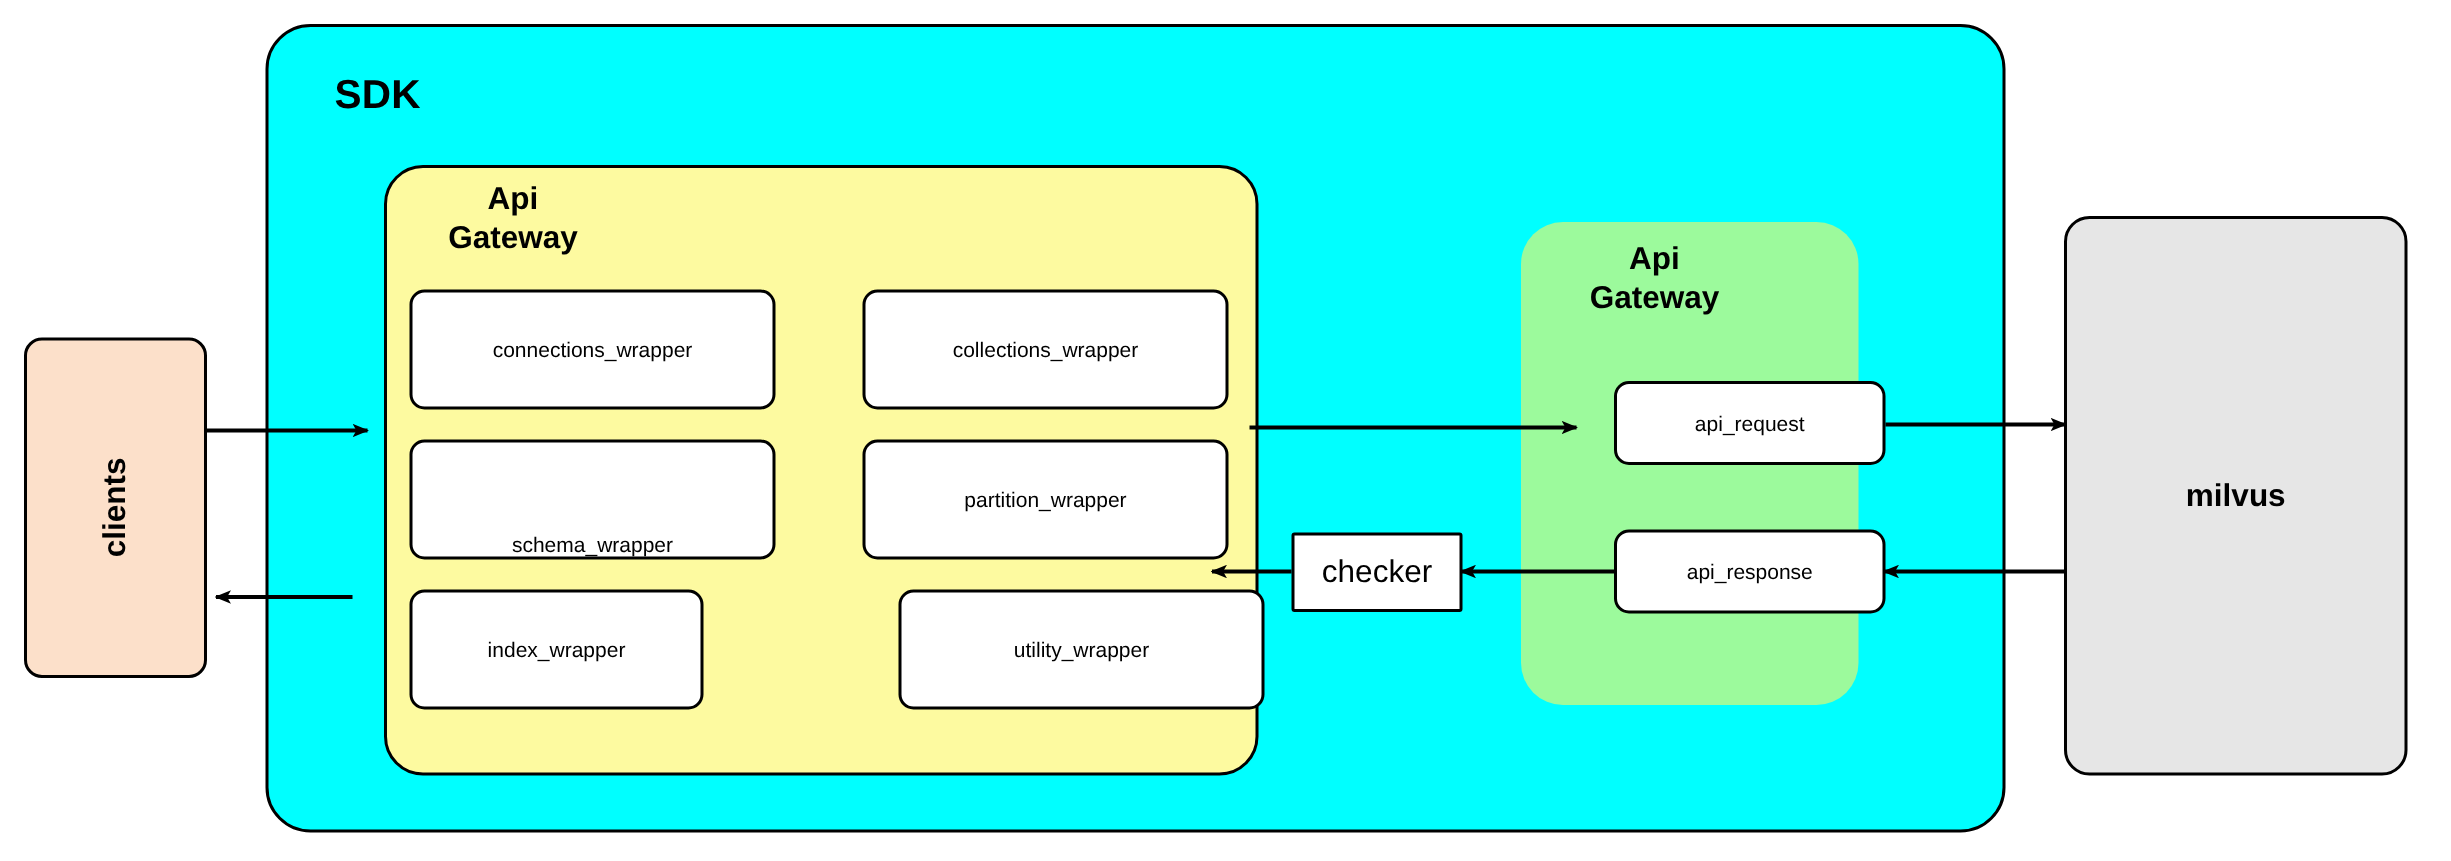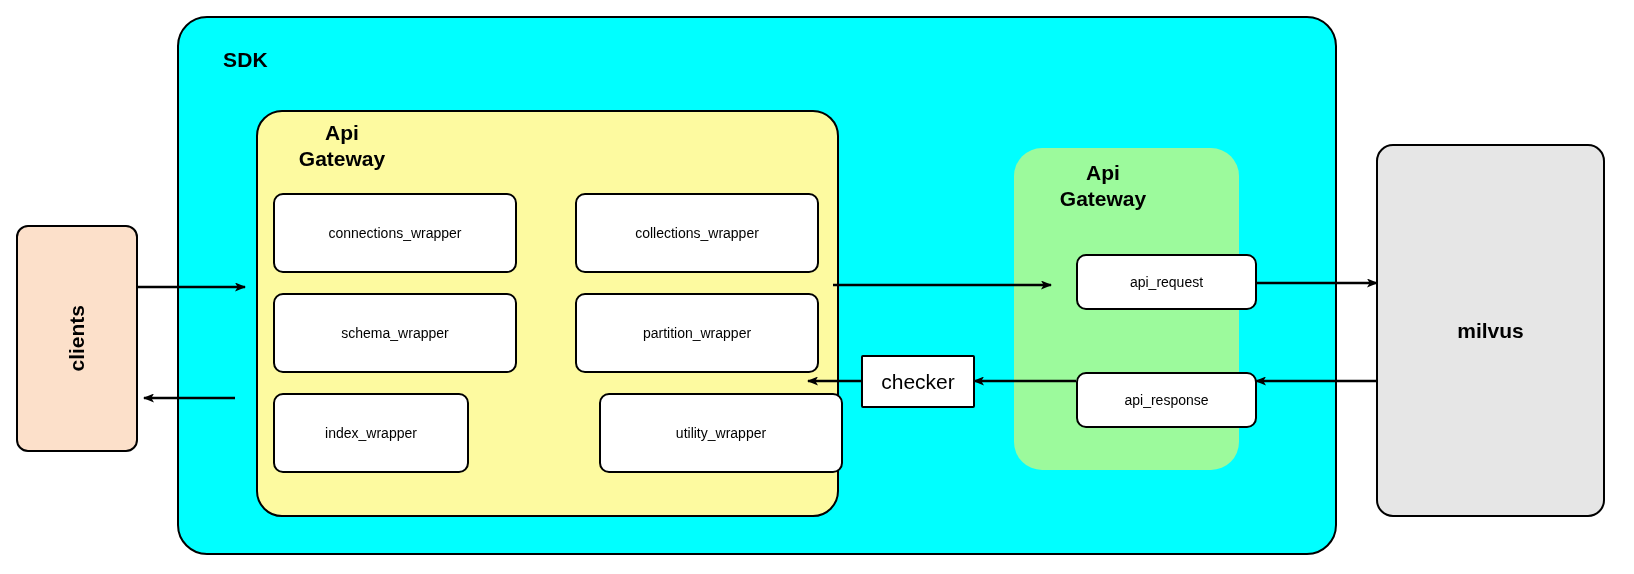--- a/index.html
+++ b/index.html
@@ -35,21 +35,21 @@
     height: 539px;
     background: #00ffff;
     border-radius: 30px;
     align-items: flex-start;
     justify-content: flex-start;
   }
   .sdk-label {
     position: absolute;
     left: 44px;
     top: 30px;
-    font-size: 21px;
+    font-size: 27px;
     font-weight: bold;
     letter-spacing: 0.2px;
   }
   
   .apiwrapper-box {
     left: 256px;
     top: 110px;
     width: 583px;
     height: 407px;
     background: #fdfaa0;
@@ -156,21 +156,21 @@
   <div class="node apiwrapper-box">
     <span class="apiwrapper-label"><span>Api</span><br><span>Gateway</span></span>
   </div>
 
   <div class="node leaf" style="left:273px; top:193px; width:244px; height:80px;">
     <span>connections_wrapper</span>
   </div>
   <div class="node leaf" style="left:575px; top:193px; width:244px; height:80px;">
     <span>collections_wrapper</span>
   </div>
-  <div class="node leaf" style="left:273px; top:293px; width:244px; height:80px;">
+  <div class="node leaf" style="left:273px; top:293px; width:244px; height:80px;align-items:flex-end;">
     <span>schema_wrapper</span>
   </div>
   <div class="node leaf" style="left:575px; top:293px; width:244px; height:80px;">
     <span>partition_wrapper</span>
   </div>
   <div class="node leaf" style="left:273px; top:393px; width:196px; height:80px;">
     <span>index_wrapper</span>
   </div>
   <div class="node leaf" style="left:575px; top:393px; width:244px; height:80px;margin-left:24px;">
     <span>utility_wrapper</span>
@@ -180,21 +180,21 @@
     <span>checker</span>
   </div>
 
   <div class="node apigateway-box">
     <span class="apigateway-label"><span>Api</span><br><span>Gateway</span></span>
   </div>
 
   <div class="node leaf" style="left:1076px; top:254px; width:181px; height:56px;">
     <span>api_request</span>
   </div>
-  <div class="node leaf" style="left:1076px; top:353px; width:181px; height:56px;margin-top:19px;">
+  <div class="node leaf" style="left:1076px; top:353px; width:181px; height:56px;">
     <span>api_response</span>
   </div>
 
   <div class="node milvus-box">
     <span>milvus</span>
   </div>
 
   <svg id="connectors" viewBox="0 0 1634 574" xmlns="http://www.w3.org/2000/svg">
     <defs>
       <marker id="arrowR" markerWidth="11" markerHeight="9" refX="10" refY="4.5" orient="auto" markerUnits="userSpaceOnUse">

